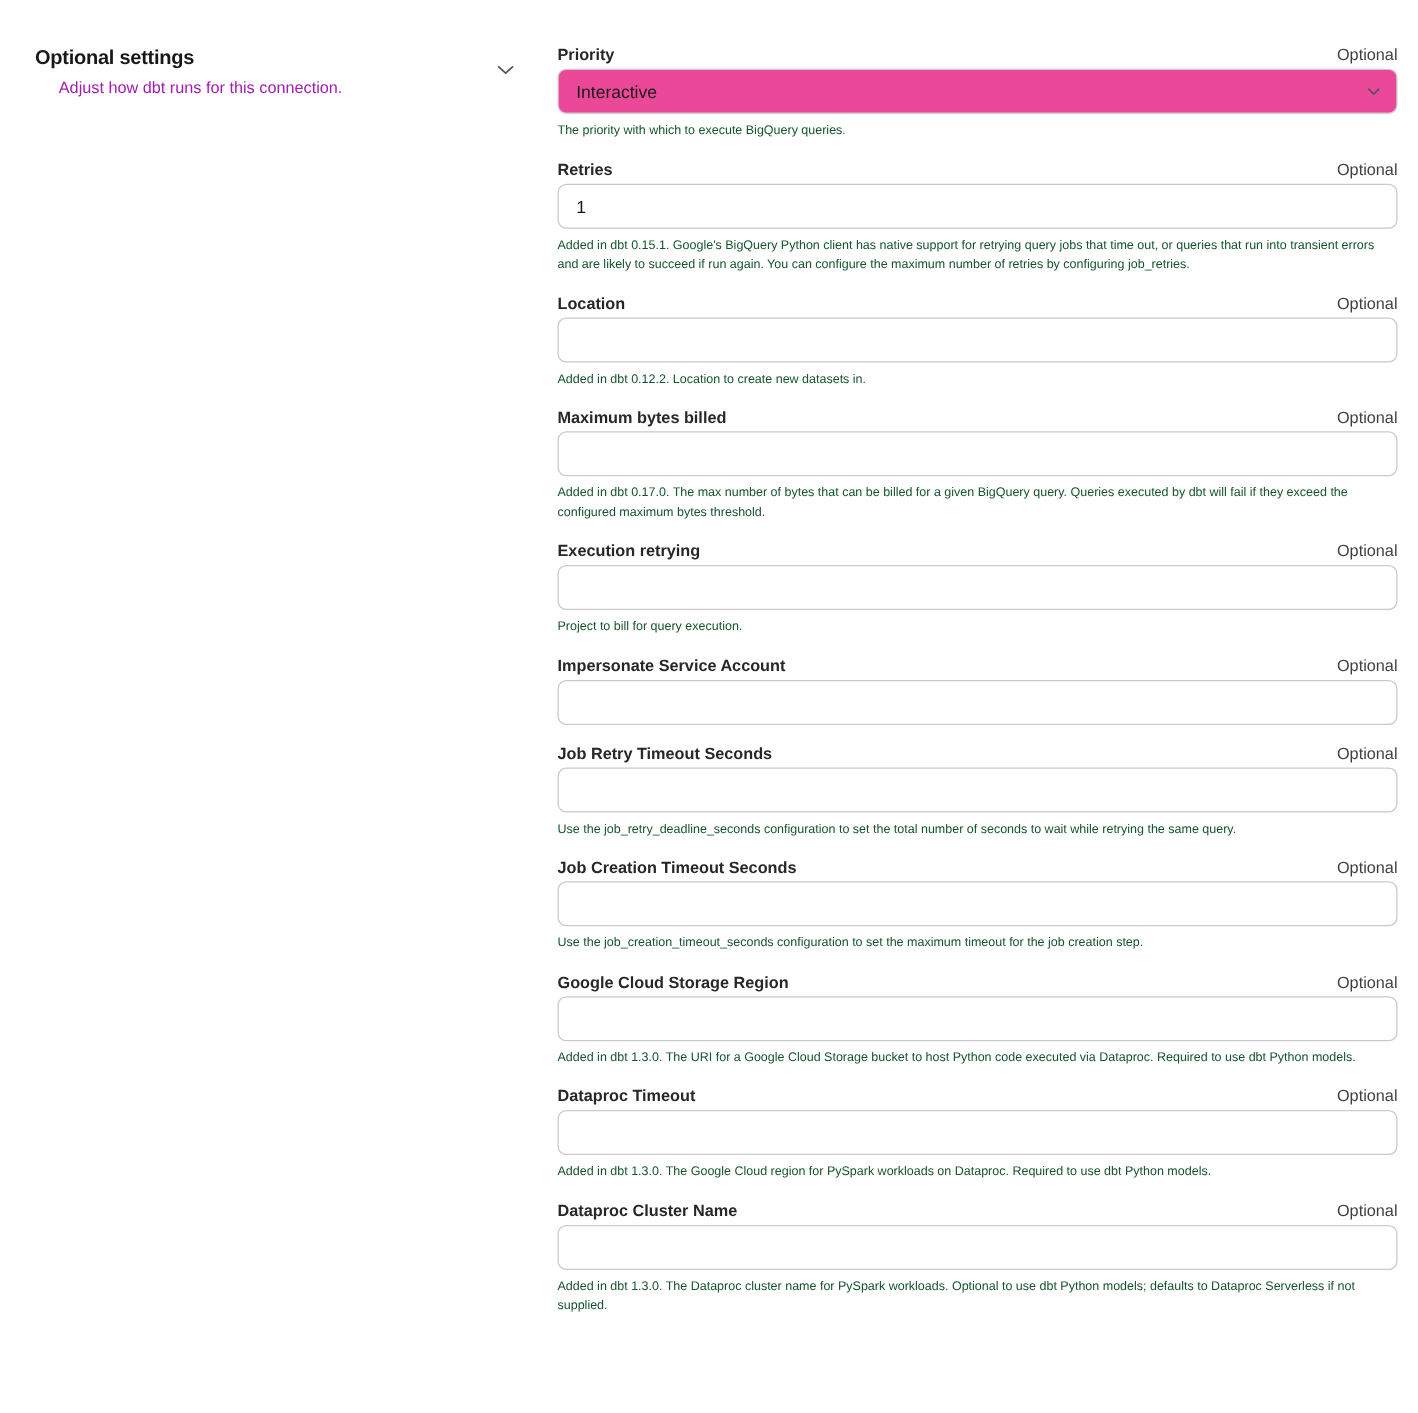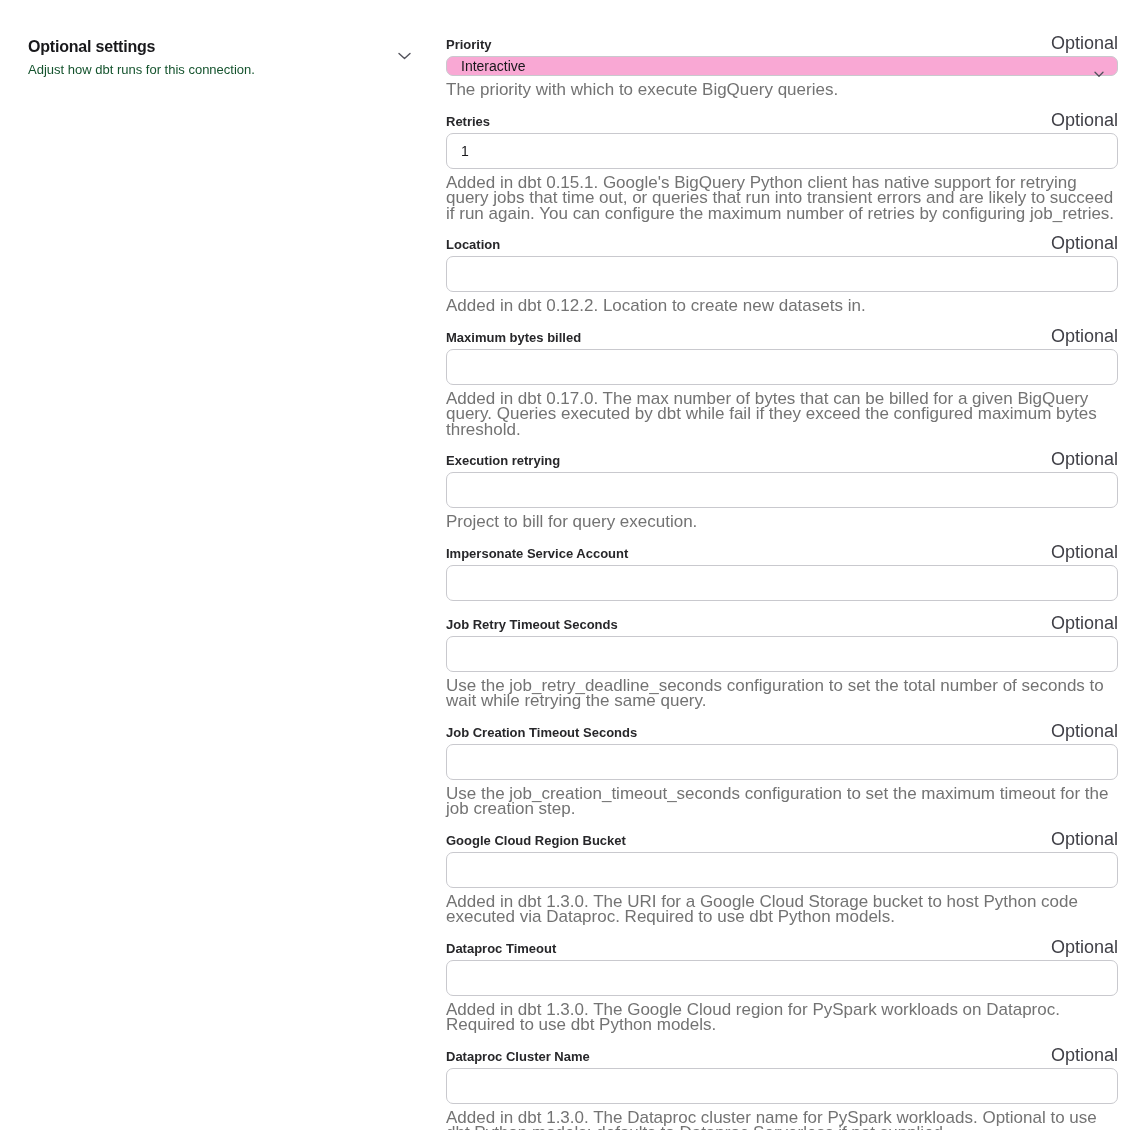--- a/index.html
+++ b/index.html
@@ -11,44 +11,44 @@
     overflow: hidden;
   }
 
   
   .left-panel { position: absolute; left: 28px; top: 36px; width: 350px; }
   .section-title {
     font-size: 16px; font-weight: 700; color: #18181b;
     line-height: 22px; letter-spacing: -0.2px;
   }
   .section-subtitle {
-    font-size: 13px; color: #14532d; line-height: 16px; margin-top: 4px;
+    font-size: 13px; color: #a21caf; line-height: 16px; margin-top: 4px; margin-left: 19px;
   }
   .collapse-btn {
     position: absolute; left: 392px; top: 44px;
     width: 24px; height: 24px;
     display: flex; align-items: center; justify-content: center;
     background: transparent; border: none; cursor: pointer;
   }
 
   
   .form-col { position: absolute; left: 446px; top: 36px; width: 672px; }
 
   .field { margin-bottom: 15px; }
   .field-head {
     display: flex; justify-content: space-between; align-items: baseline;
     line-height: 15px;
   }
   .field-label { font-size: 13px; font-weight: 600; color: #27272a; }
-  .field-optional { font-size: 18px; font-weight: 400; color: #3f3f46; }
+  .field-optional { font-size: 13px; font-weight: 400; color: #3f3f46; }
 
   .control {
-    margin-top: 4px; height: 20px; width: 100%;
+    margin-top: 4px; height: 36px; width: 100%;
     border: 1px solid #c9c9ce; border-radius: 7px;
-    background: #f9a8d4;
+    background: #ec4899;
     display: flex; align-items: center;
     padding: 0 14px;
     position: relative;
   }
   .select-control { cursor: pointer; }
   .select-value { font-size: 14px; color: #18181b; }
   .select-chevron { position: absolute; right: 13px; top: 14px; }
 
   input.text-control {
     margin-top: 4px; height: 36px; width: 100%;
@@ -56,21 +56,21 @@
     background: #ffffff;
     padding: 0 14px;
     font-size: 14px; color: #18181b;
     font-family: "Liberation Sans", sans-serif;
     outline: none;
     display: block;
   }
 
   .field-helper {
     margin-top: 6px;
-    font-size: 17px; line-height: 15.5px; color: #737373;
+    font-size: 10px; line-height: 15.5px; color: #14532d;
   }
 </style>
 </head>
 <body>
 
 <div class="left-panel">
   <div class="section-title">Optional settings</div>
   <div class="section-subtitle">Adjust how dbt runs for this connection.</div>
 </div>
 
@@ -117,21 +117,21 @@
     <input type="text" class="text-control" style="">
     <div class="field-helper">Added in dbt 0.12.2. Location to create new datasets in.</div>
   </div>
     <div class="field">
     <div class="field-head">
       <span class="field-label">Maximum bytes billed</span>
       <span class="field-optional">Optional</span>
     </div>
 
     <input type="text" class="text-control" style="">
-    <div class="field-helper">Added in dbt 0.17.0. The max number of bytes that can be billed for a given BigQuery query. Queries executed by dbt while fail if they exceed the configured maximum bytes threshold.</div>
+    <div class="field-helper">Added in dbt 0.17.0. The max number of bytes that can be billed for a given BigQuery query. Queries executed by dbt will fail if they exceed the configured maximum bytes threshold.</div>
   </div>
     <div class="field">
     <div class="field-head">
       <span class="field-label">Execution retrying</span>
       <span class="field-optional">Optional</span>
     </div>
 
     <input type="text" class="text-control" style="">
     <div class="field-helper">Project to bill for query execution.</div>
   </div>
@@ -157,21 +157,21 @@
     <div class="field-head">
       <span class="field-label">Job Creation Timeout Seconds</span>
       <span class="field-optional">Optional</span>
     </div>
 
     <input type="text" class="text-control" style="">
     <div class="field-helper">Use the job_creation_timeout_seconds configuration to set the maximum timeout for the job creation step.</div>
   </div>
     <div class="field">
     <div class="field-head">
-      <span class="field-label">Google Cloud Region Bucket</span>
+      <span class="field-label">Google Cloud Storage Region</span>
       <span class="field-optional">Optional</span>
     </div>
 
     <input type="text" class="text-control" style="">
     <div class="field-helper">Added in dbt 1.3.0. The URI for a Google Cloud Storage bucket to host Python code executed via Dataproc. Required to use dbt Python models.</div>
   </div>
     <div class="field">
     <div class="field-head">
       <span class="field-label">Dataproc Timeout</span>
       <span class="field-optional">Optional</span>

